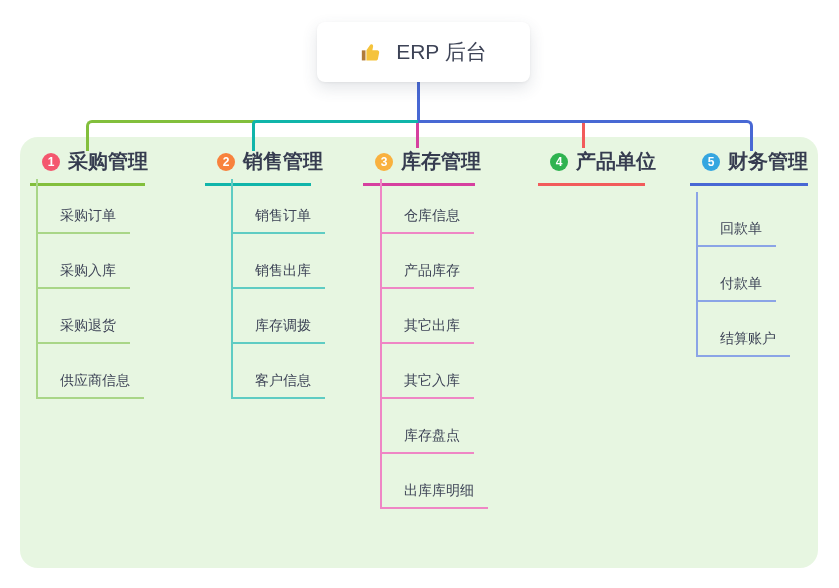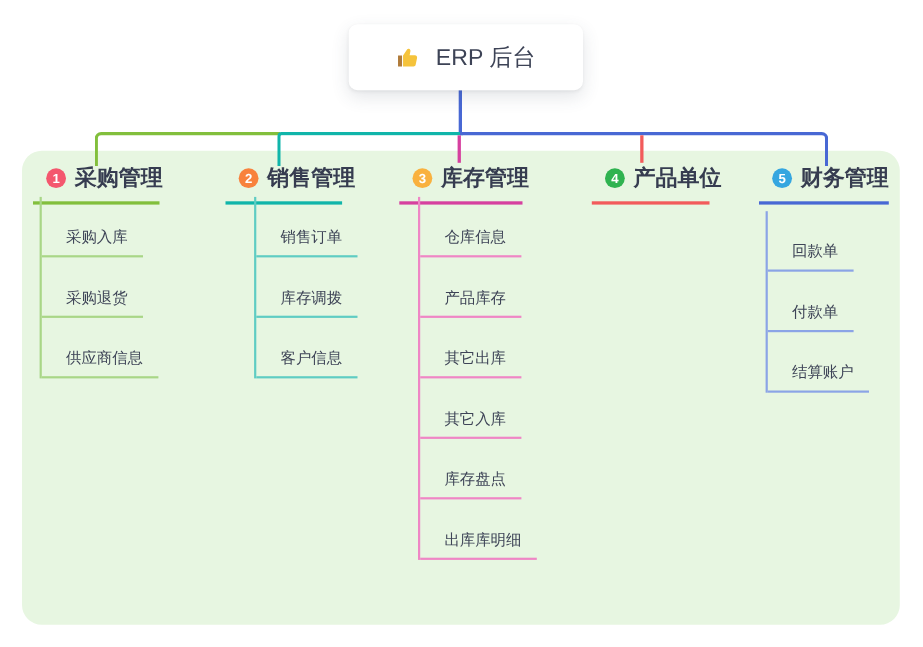--- a/index.html
+++ b/index.html
@@ -110,20 +110,23 @@
   </div>
 
   <div class="branch b1">
     <div class="branch-header">
       <span class="badge">1</span>
       <span class="branch-label">采购管理</span>
     </div>
   </div>
   <div class="kids b1">
     <div class="kid">
+        <span>采购订单</span>
+      </div>
+    <div class="kid">
         <span>采购入库</span>
       </div>
     <div class="kid">
         <span>采购退货</span>
       </div>
     <div class="kid">
         <span>供应商信息</span>
       </div>
   </div>
 
@@ -131,20 +134,23 @@
     <div class="branch-header">
       <span class="badge">2</span>
       <span class="branch-label">销售管理</span>
     </div>
   </div>
   <div class="kids b2">
     <div class="kid">
         <span>销售订单</span>
       </div>
     <div class="kid">
+        <span>销售出库</span>
+      </div>
+    <div class="kid">
         <span>库存调拨</span>
       </div>
     <div class="kid">
         <span>客户信息</span>
       </div>
   </div>
 
   <div class="branch b3">
     <div class="branch-header">
       <span class="badge">3</span>

